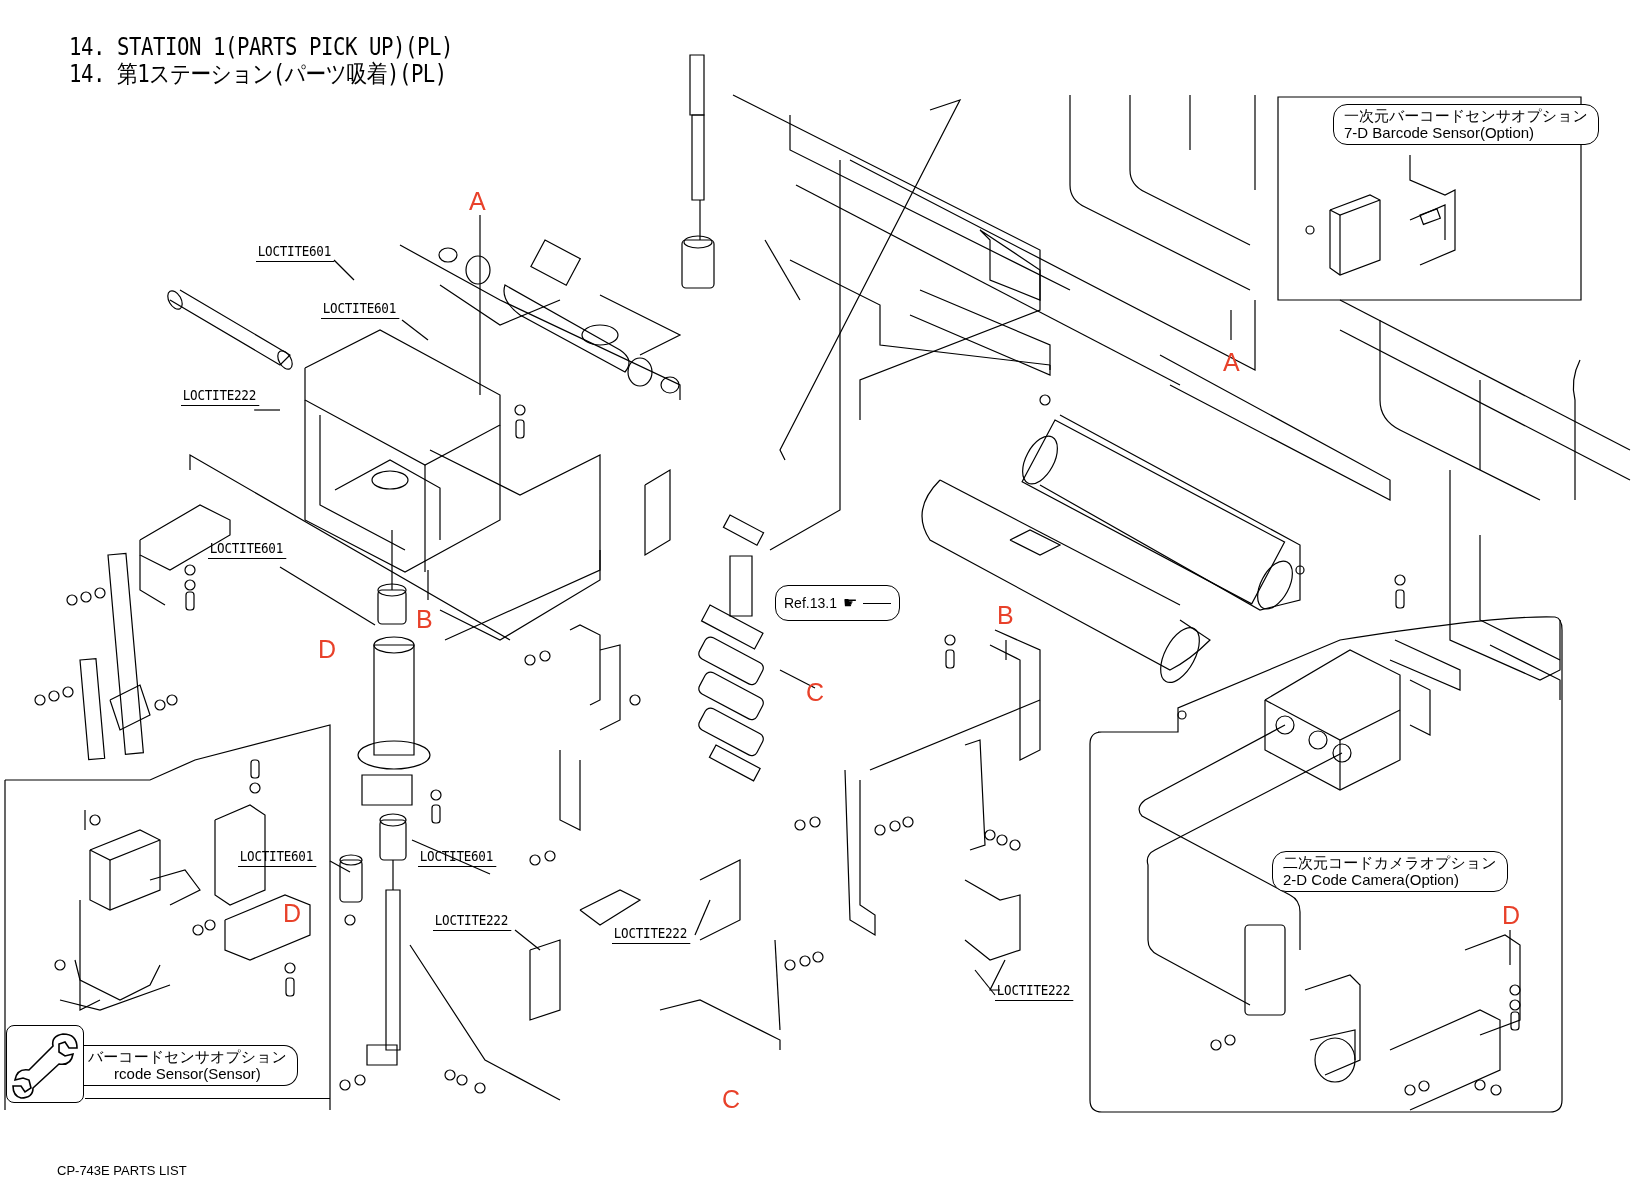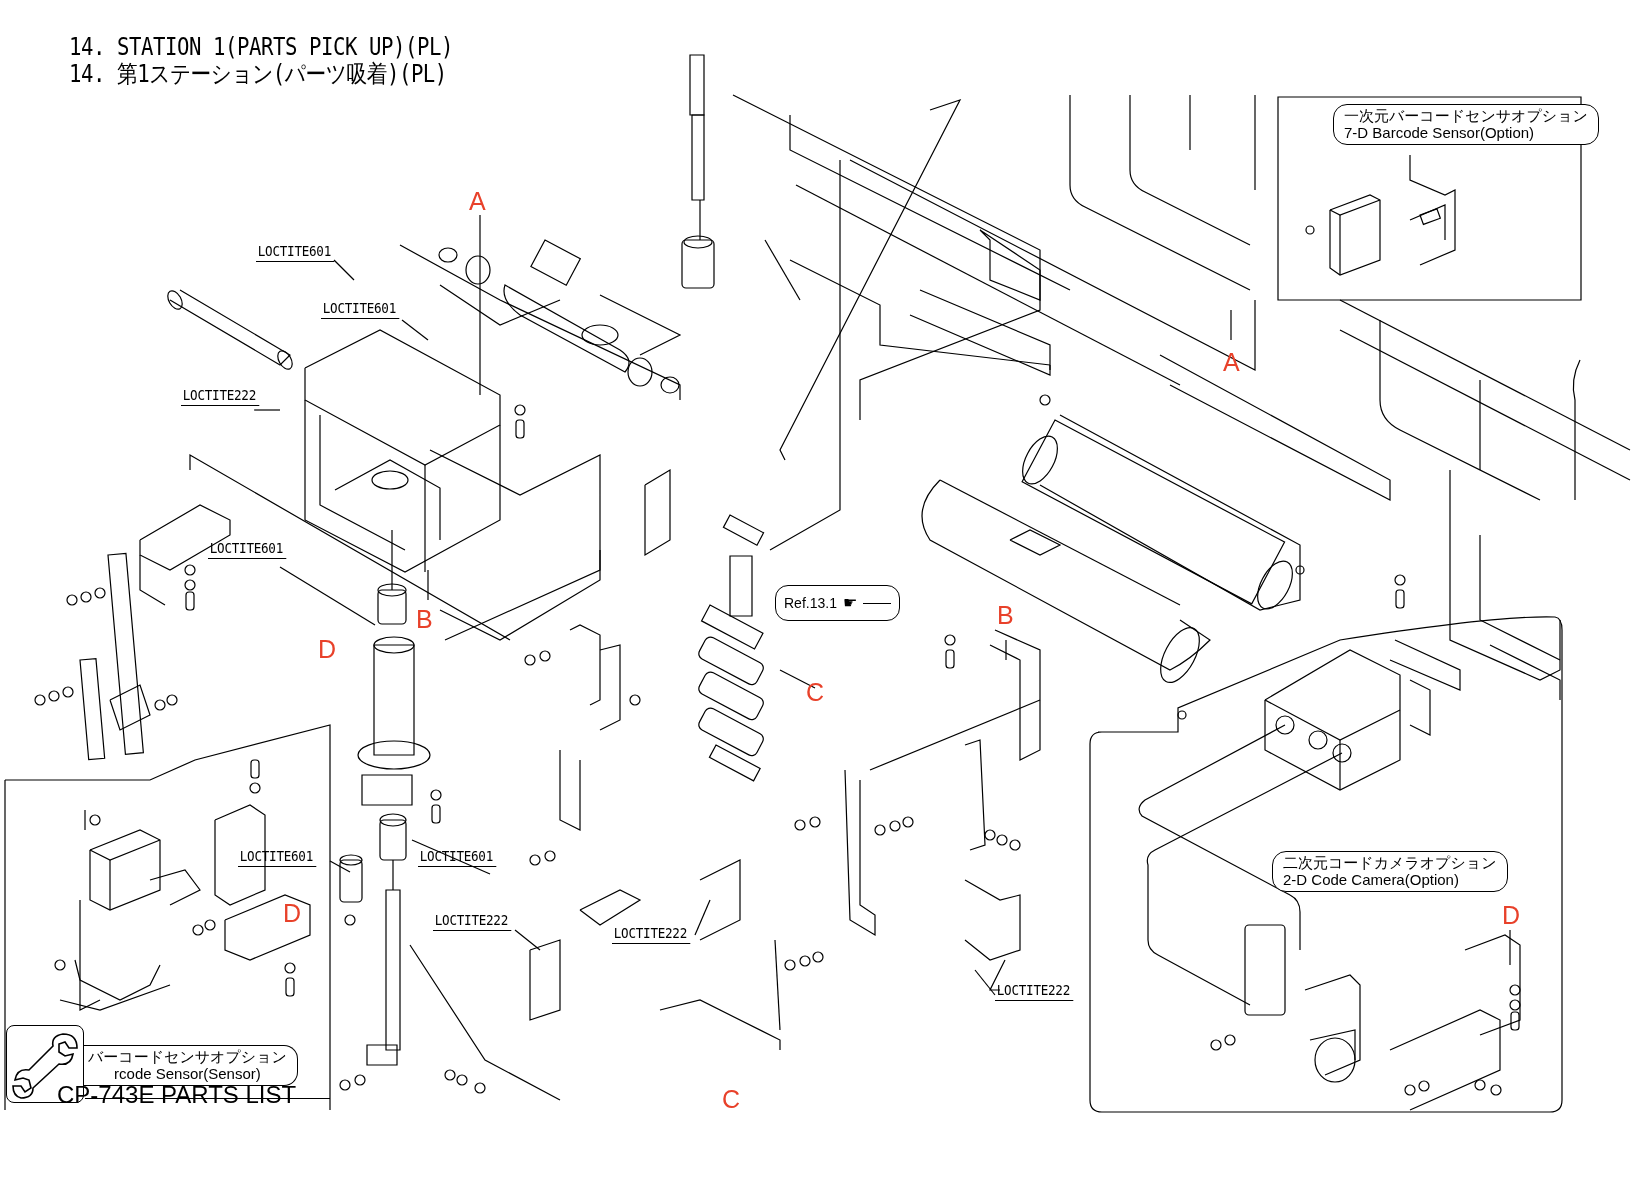--- a/index.html
+++ b/index.html
@@ -2,21 +2,21 @@
 <html><head>
 <meta charset="utf-8">
 <style>
   html, body { margin:0; padding:0; background:#ffffff; }
   body { width:1631px; height:1180px; position:relative; overflow:hidden; font-family:"DejaVu Sans", sans-serif; color:#000; }
   .title { position:absolute; left:69px; font-family:"DejaVu Sans Mono", monospace; font-size:24px; line-height:26px; letter-spacing:-0.5px; transform:scaleX(0.86); transform-origin:left top; white-space:nowrap; }
   .callout-letter { position:absolute; font-family:"Liberation Sans", sans-serif; font-size:25px; color:#e8412a; line-height:25px; }
   .loctite { position:absolute; font-family:"DejaVu Sans Mono", monospace; font-size:14px; line-height:16px; letter-spacing:-0.3px; border-bottom:1.3px solid #000; padding:0 4px 2px 2px; white-space:nowrap; transform:scaleX(0.9); transform-origin:left top; }
   .option-label { position:absolute; border:1.4px solid #000; border-radius:14px; padding:2px 10px 3px 10px; font-family:"Liberation Sans", sans-serif; font-size:15px; line-height:17px; background:#fff; white-space:nowrap; }
   .ref-label { position:absolute; border:1.4px solid #000; border-radius:13px; padding:9px 8px; font-family:"Liberation Sans", sans-serif; font-size:14px; line-height:16px; background:#fff; white-space:nowrap; display:flex; align-items:center; gap:6px; }
-  .footer { position:absolute; left:57px; top:1081px; font-family:"Liberation Sans", sans-serif; font-size:24px; }
+  .footer { position:absolute; left:57px; top:1163px; font-family:"Liberation Sans", sans-serif; font-size:13px; }
   svg.drawing { position:absolute; left:0; top:0; }
   svg.drawing * { vector-effect:non-scaling-stroke; }
   .wrench { position:absolute; left:6px; top:1025px; width:76px; height:76px; border:1.6px solid #000; border-radius:8px; background:#fff; }
 </style>
 </head>
 <body>
 
 <div class="title" style="top:34px;">14. STATION 1(PARTS PICK UP)(PL)</div>
 <div class="title" style="top:61px;">14. 第1ステーション(パーツ吸着)(PL)</div>
 

